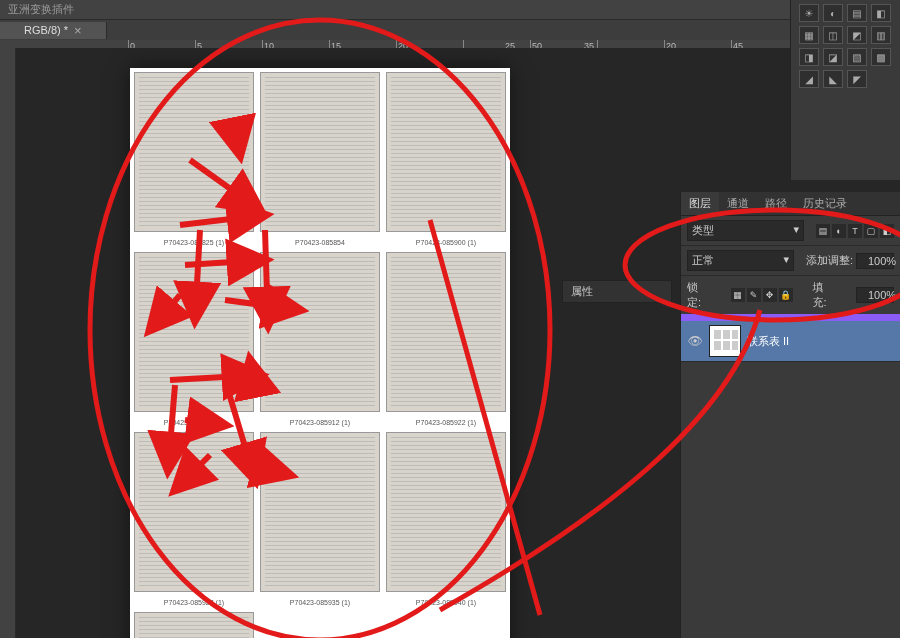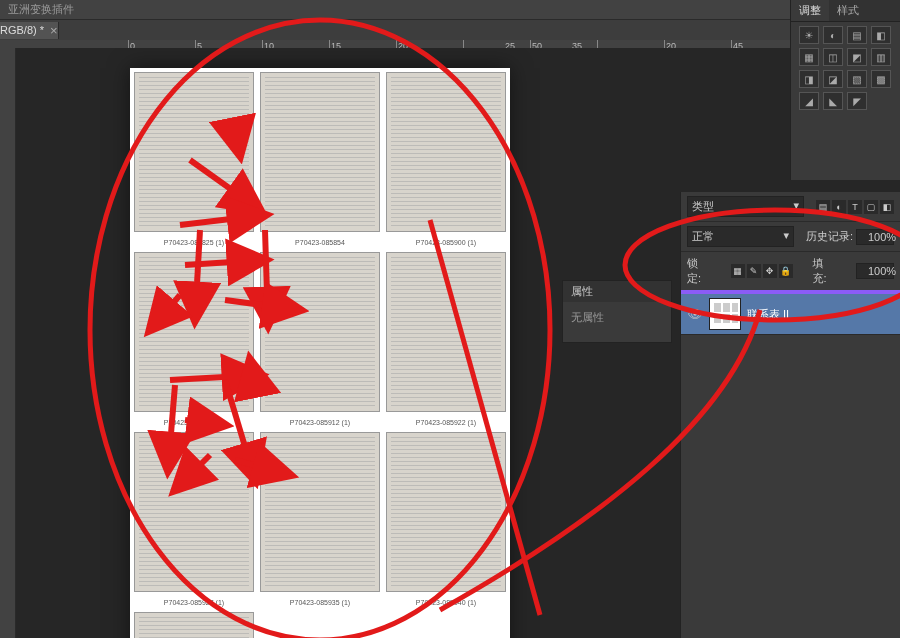--- a/index.html
+++ b/index.html
@@ -22,21 +22,21 @@
   padding: 0 8px;
   color: #999;
 }
 .tab-bar {
   height: 20px;
   background: #3d3d3d;
   display: flex;
   align-items: center;
 }
 .doc-tab {
-  padding: 2px 0;
+  padding: 2px 24px;
   background: #535353;
   color: #ddd;
   font-size: 11px;
   border-right: 1px solid #2a2a2a;
   display: flex;
   align-items: center;
   gap: 6px;
 }
 .tab-close { cursor: pointer; color: #aaa; font-size: 13px; line-height: 1; }
 .ruler-h {
@@ -243,21 +243,21 @@
   padding: 1px 11px;
   font-size: 11px;
   color: #ccc;
   text-align: right;
 }
 .layer-row2 {
   display: flex;
   align-items: center;
   padding: 4px 6px;
   gap: 20px;
-  border-bottom: 4px solid #8b5cf6;
+  border-bottom: 7px solid #8b5cf6;
   font-size: 11px;
 }
 .lock-icons { display: flex; gap: 2px; }
 .lock-ico {
   width: 14px; height: 14px;
   background: #2a2a2a;
   display: flex; align-items: center; justify-content: center;
   font-size: 9px;
 }
 .layers-list { }
@@ -330,21 +330,21 @@
     <div class="label" style="left: 264px;">10</div>
     <div class="tick" style="left: 329px;"></div>
     <div class="label" style="left: 331px;">15</div>
     <div class="tick" style="left: 396px;"></div>
     <div class="label" style="left: 398px;">20</div>
     <div class="tick" style="left: 463px;"></div>
     <div class="label" style="left: 465px; margin-left: 40px;">25</div>
     <div class="tick" style="left: 530px;"></div>
     <div class="label" style="left: 532px;">50</div>
     <div class="tick" style="left: 597px;"></div>
-    <div class="label" style="left: 572px;">35</div>
+    <div class="label" style="left: 584px;">35</div>
     <div class="tick" style="left: 664px;"></div>
     <div class="label" style="left: 666px;">20</div>
     <div class="tick" style="left: 731px;"></div>
     <div class="label" style="left: 733px;">45</div>
   </div>
 
 <div class="canvas-area">
   <div class="ruler-v"></div>
   <div class="doc">
     <div class="page-grid" id="pageGrid">
@@ -385,24 +385,20 @@
           <div class="page-label">P70423-085940 (1)</div>
         </div>
         <div class="page-wrap">
           <div class="page"></div>
         </div>
       </div>
   </div>
 </div>
 
 <div class="adjustments-panel">
-  <div class="panel-tabs">
-    <div class="ptab active">调整</div>
-    <div class="ptab">样式</div>
-  </div>
   <div class="icon-grid" id="adjIcons">
       <div class="adj-icon">☀</div>
       <div class="adj-icon">◐</div>
       <div class="adj-icon">▤</div>
       <div class="adj-icon">◧</div>
       <div class="adj-icon">▦</div>
       <div class="adj-icon">◫</div>
       <div class="adj-icon">◩</div>
       <div class="adj-icon">▥</div>
       <div class="adj-icon">◨</div>
@@ -410,24 +406,29 @@
       <div class="adj-icon">▧</div>
       <div class="adj-icon">▩</div>
       <div class="adj-icon">◢</div>
       <div class="adj-icon">◣</div>
       <div class="adj-icon">◤</div>
     </div>
 </div>
 
 <div class="properties-panel">
   <div class="prop-tab">属性</div>
-  <div class="prop-body">无属性</div>
 </div>
 
 <div class="layers-panel">
+  <div class="layers-tabs">
+    <div class="ltab active">图层</div>
+    <div class="ltab">通道</div>
+    <div class="ltab">路径</div>
+    <div class="ltab">历史记录</div>
+  </div>
 
   <div class="layer-row1">
     <div class="blend-dd">
       <span>类型</span>
       <span>▾</span>
     </div>
     <div class="lock-icons">
       <div class="lock-ico">▤</div>
       <div class="lock-ico">◐</div>
       <div class="lock-ico">T</div>
@@ -435,21 +436,21 @@
       <div class="lock-ico">◧</div>
     </div>
   </div>
 
   <div class="layer-row1">
     <div class="blend-dd">
       <span>正常</span>
       <span>▾</span>
     </div>
     <div class="opacity-group">
-      <span>历史记录:</span>
+      <span>添加调整:</span>
       <div class="num-input">100%</div>
     </div>
   </div>
 
   <div class="layer-row2">
     <span>锁定:</span>
     <div class="lock-icons">
       <div class="lock-ico">▦</div>
       <div class="lock-ico">✎</div>
       <div class="lock-ico">✥</div>

